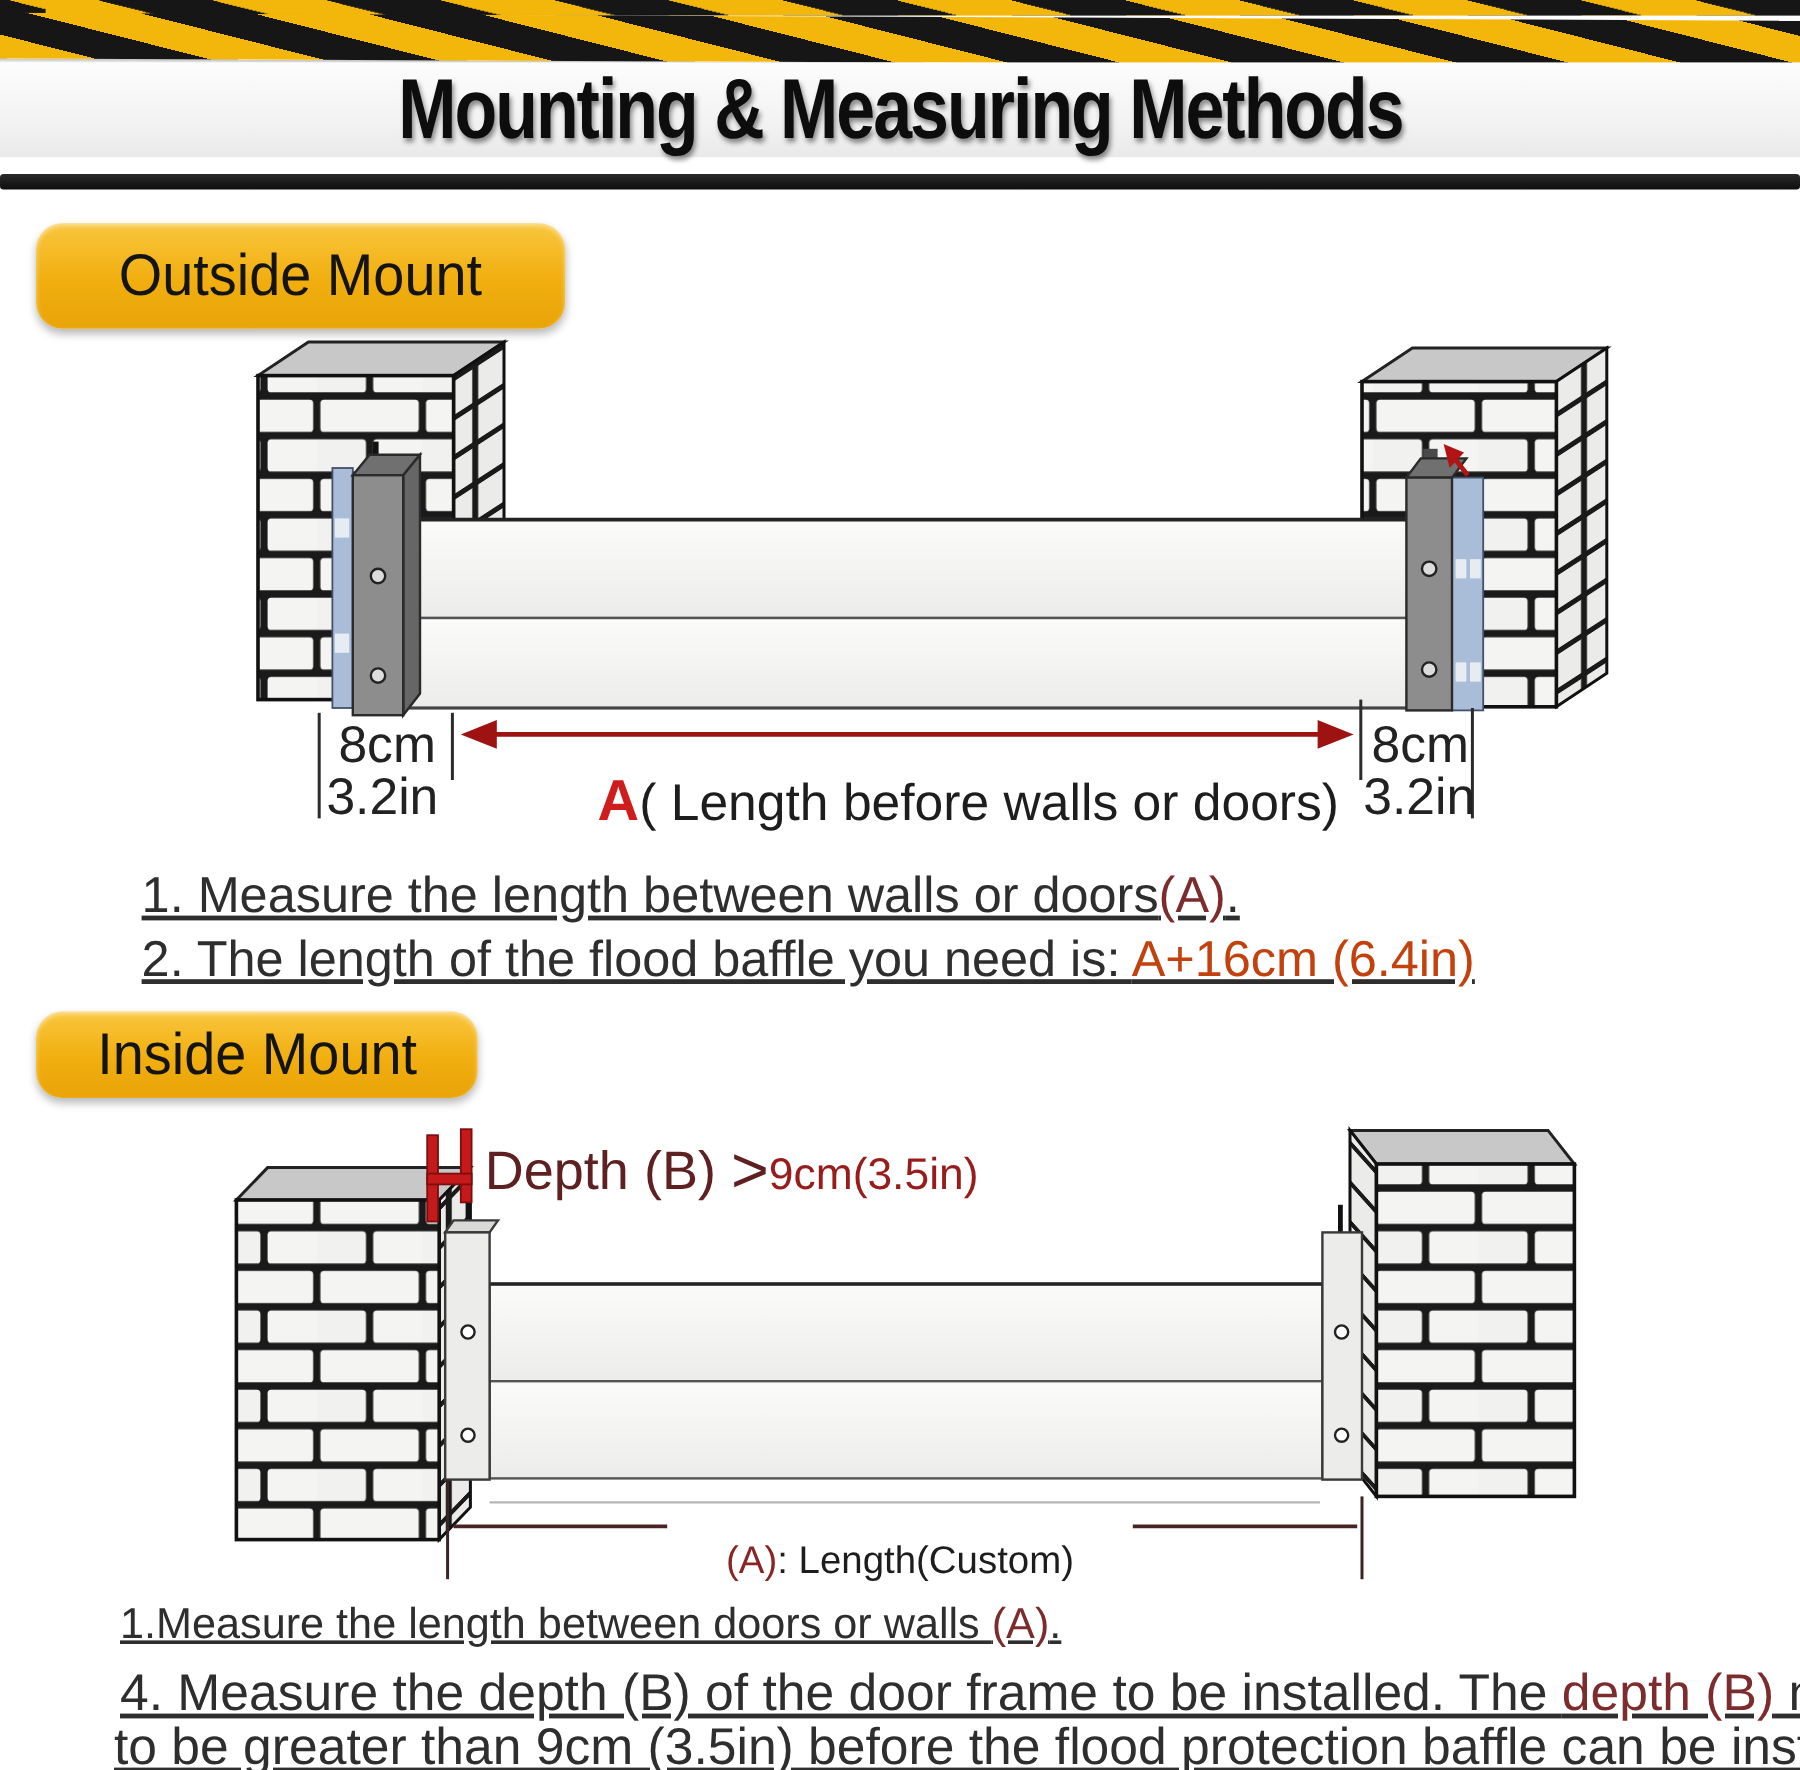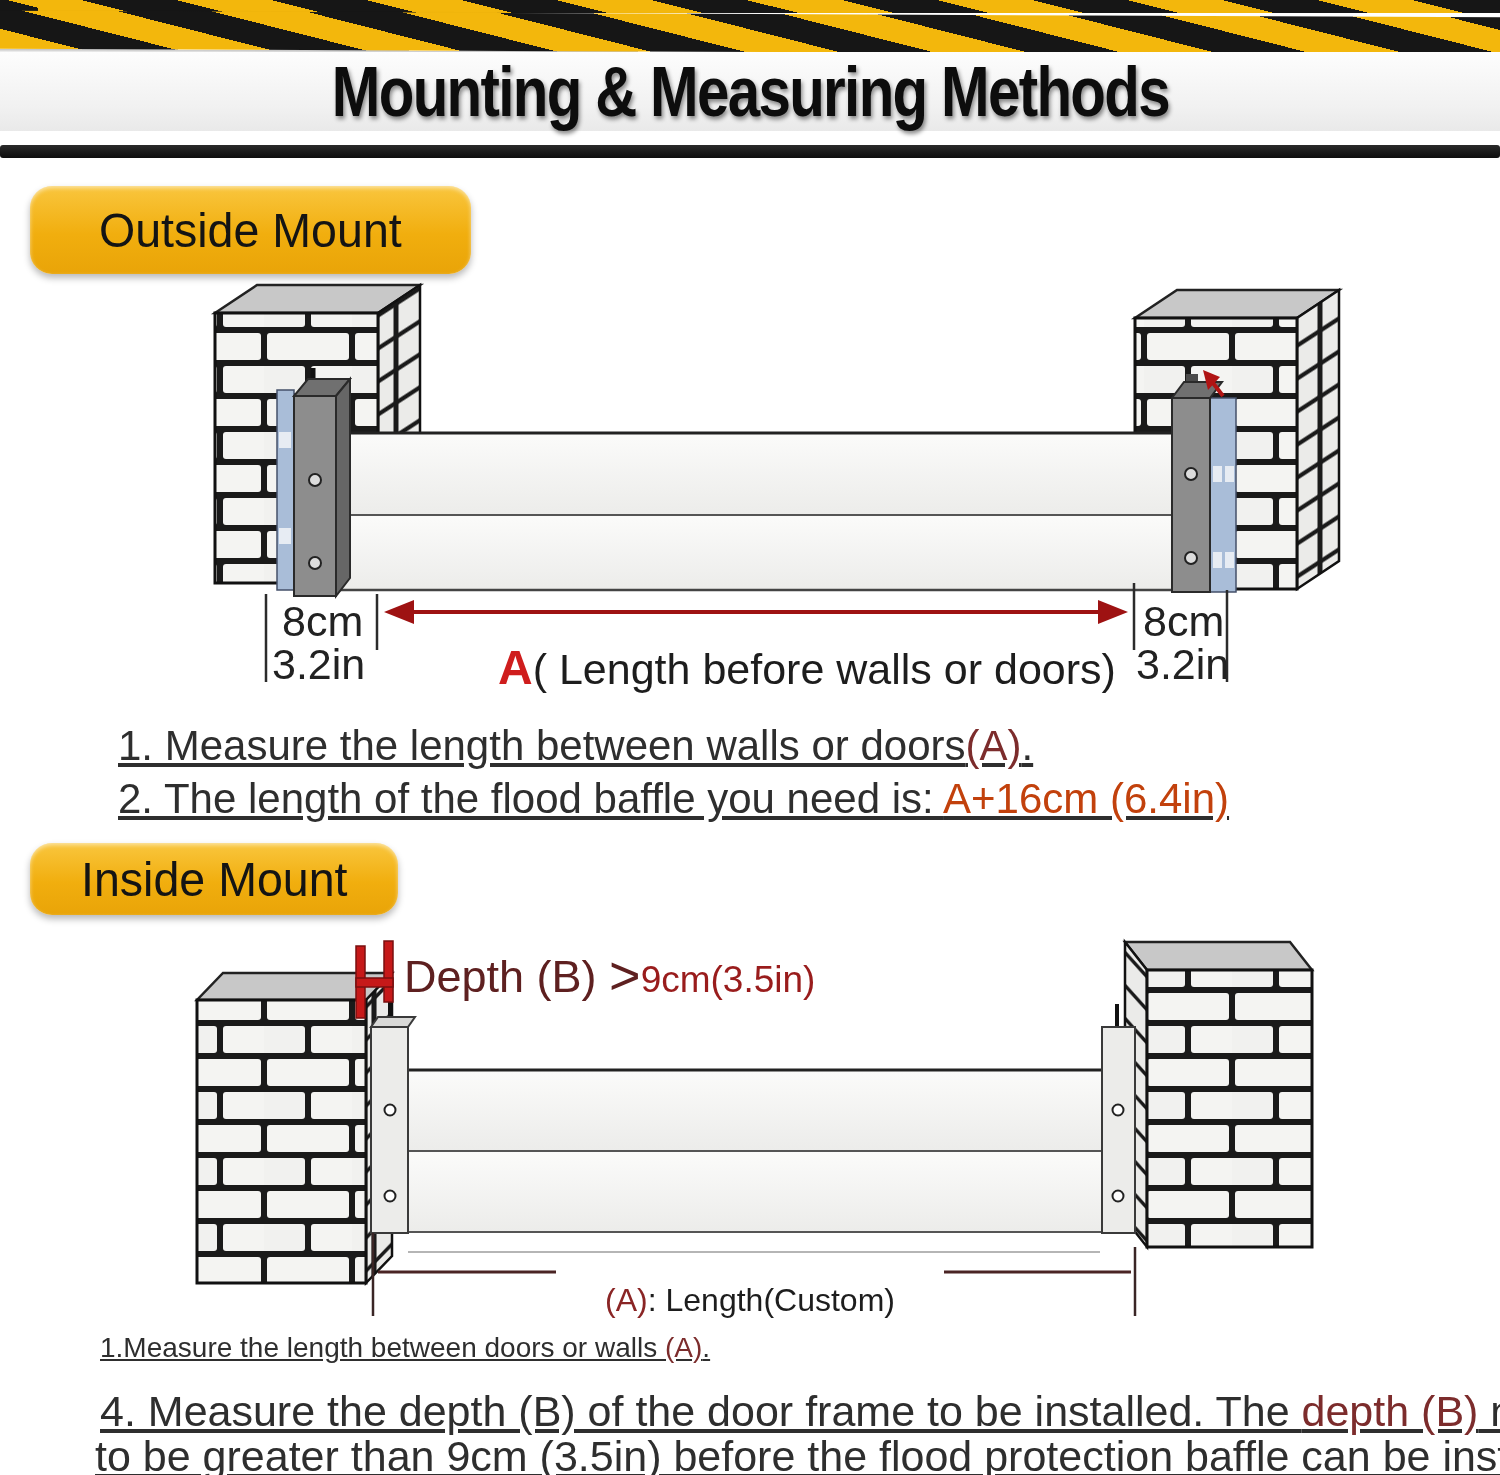--- a/index.html
+++ b/index.html
@@ -229,21 +229,21 @@
 </div>
 
 <div class="abs depth-label">
   <span>Depth (B) </span><span class="gt">&gt;</span><span class="val">9cm(3.5in)</span>
 </div>
 
 <div class="abs len-label">
   <span class="maroon">(A)</span><span>: Length(Custom)</span>
 </div>
 
-<div class="abs step" style="left:100px;top:1332px;font-size:28px;text-align:center;">
+<div class="abs step" style="left:100px;top:1332px;font-size:36px;text-align:center;">
   <span>1.Measure the length between doors or walls </span><span class="maroon">(A)</span><span>.</span>
 </div>
 <div class="abs step" style="left:100px;top:1387px;font-size:43px;">
   <span>4. Measure the depth (B) of the door frame to be installed. The </span><span class="maroon">depth (B)</span><span> needs</span>
 </div>
 <div class="abs step" style="left:95px;top:1432px;font-size:43px;">
   <span>to be greater than 9cm (3.5in) before the flood protection baffle can be installed.</span>
 </div>
 
 </body></html>

